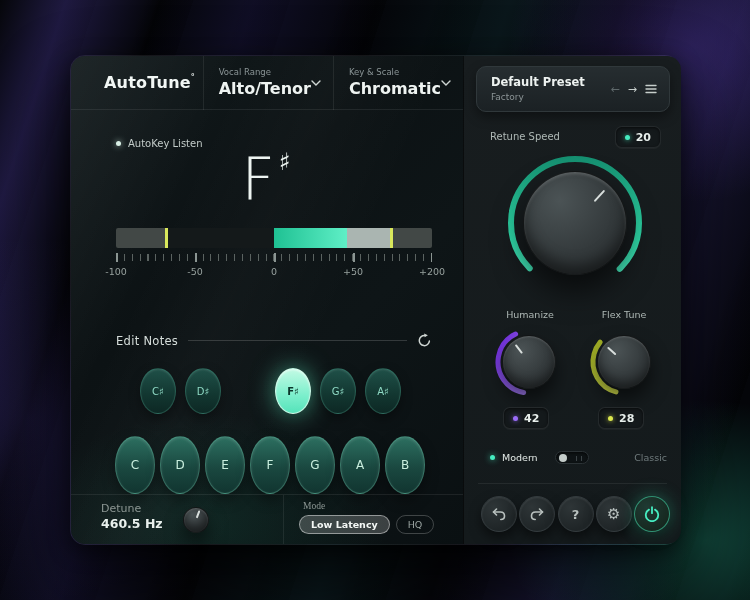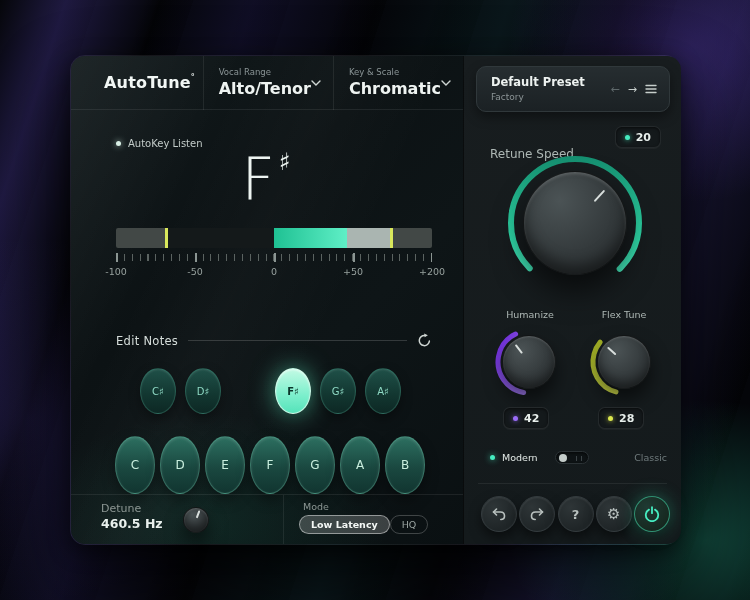--- a/index.html
+++ b/index.html
@@ -96,36 +96,36 @@
     background:radial-gradient(circle at 35% 28%, #4b5355, #343a3c 55%, #262b2d 100%);
     border:1px solid rgba(0,0,0,0.6);
     box-shadow:0 10px 18px rgba(0,0,0,0.55), inset 0 1px 2px rgba(255,255,255,0.18),
                inset 0 -6px 10px rgba(0,0,0,0.40); }
   .knob-detune { position:absolute; left:112px; top:12px; width:26px; height:26px; cursor:pointer; }
   .ind-wrap { position:absolute; inset:0; }
   .ind { position:absolute; left:50%; width:2.5px; background:#d8dedc; border-radius:2px;
     margin-left:-1.25px; }
   .footer-div { position:absolute; left:212px; top:0; width:1px; height:100%;
     background:rgba(255,255,255,0.08); }
-  .mode-label { position:absolute; left:232px; top:6px; font-size:9.5px; color:#8c9693; }
-  .mode-pills { position:absolute; left:228px; top:20px; display:flex; align-items:center; }
+  .mode-label { position:absolute; left:232px; top:6px; font-size:9.5px; color:#8c9693;font-family:Liberation Serif, serif; }
+  .mode-pills { position:absolute; left:228px; top:20px; display:flex; gap:6px; align-items:center; }
   .pill { border-radius:11px; font-size:9.5px; padding:3px 11px; cursor:pointer; }
   .pill.sel { background:rgba(255,255,255,0.20); border:1px solid rgba(255,255,255,0.45);
     color:#f4f8f6; font-weight:700; }
   .pill.unsel { border:1px solid rgba(255,255,255,0.22); color:#9aa4a1; }
   
   .preset-card { position:absolute; left:12px; top:10px; width:194px; height:46px;
     background:linear-gradient(180deg,#262d30,#1b2124); border:1px solid #30383b;
     border-radius:10px; box-shadow:0 5px 12px rgba(0,0,0,0.4); }
   .preset-name { position:absolute; left:14px; top:8px; font-size:11.5px; font-weight:700; color:#edf2f0; }
   .preset-type { position:absolute; left:14px; top:25px; font-size:9px; color:#8b9496; }
   .preset-nav { position:absolute; right:12px; top:0; height:100%; display:flex; align-items:center; gap:8px; }
   .nav-arrow { font-size:11px; cursor:pointer; }
   .nav-arrow.dim { color:#5f696b; } .nav-arrow.lit { color:#c6cecb; }
-  .rt-label { position:absolute; left:26px; top:91px; font-size:12px; color:#aeb8b5; }
+  .rt-label { position:absolute; left:26px; top:75px; font-size:10px; color:#aeb8b5; }
   .chip { position:absolute; display:inline-flex; align-items:center; gap:6px; height:22px;
     padding:0 9px; background:#14191b; border:1px solid rgba(255,255,255,0.07); border-radius:7px;
     box-shadow:inset 0 1px 3px rgba(0,0,0,0.6), 0 1px 0 rgba(255,255,255,0.04); cursor:pointer; }
   .chip .dot { width:5px; height:5px; border-radius:50%; }
   .chip .val { font-size:11px; font-weight:700; color:#e8efec; }
   .rt-chip { right:20px; top:70px; }
   .knob-assembly { position:absolute; width:150px; height:150px; left:36px; top:92px; }
   .knob-big { position:absolute; left:23px; top:23px; width:104px; height:104px; cursor:pointer;
     box-shadow:0 16px 30px rgba(0,0,0,0.6), inset 0 2px 3px rgba(255,255,255,0.16),
                inset 0 -9px 14px rgba(0,0,0,0.45); }

